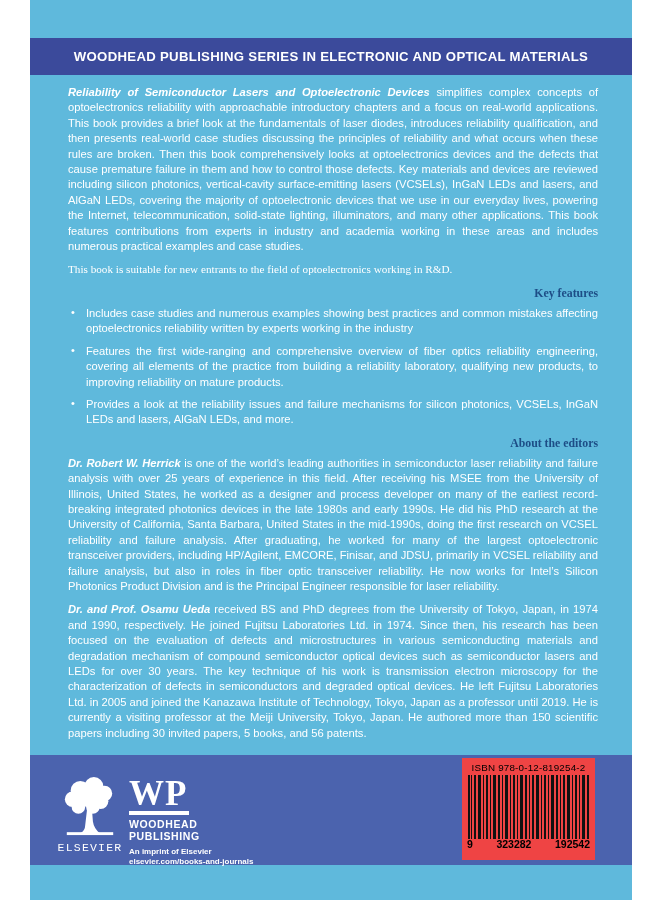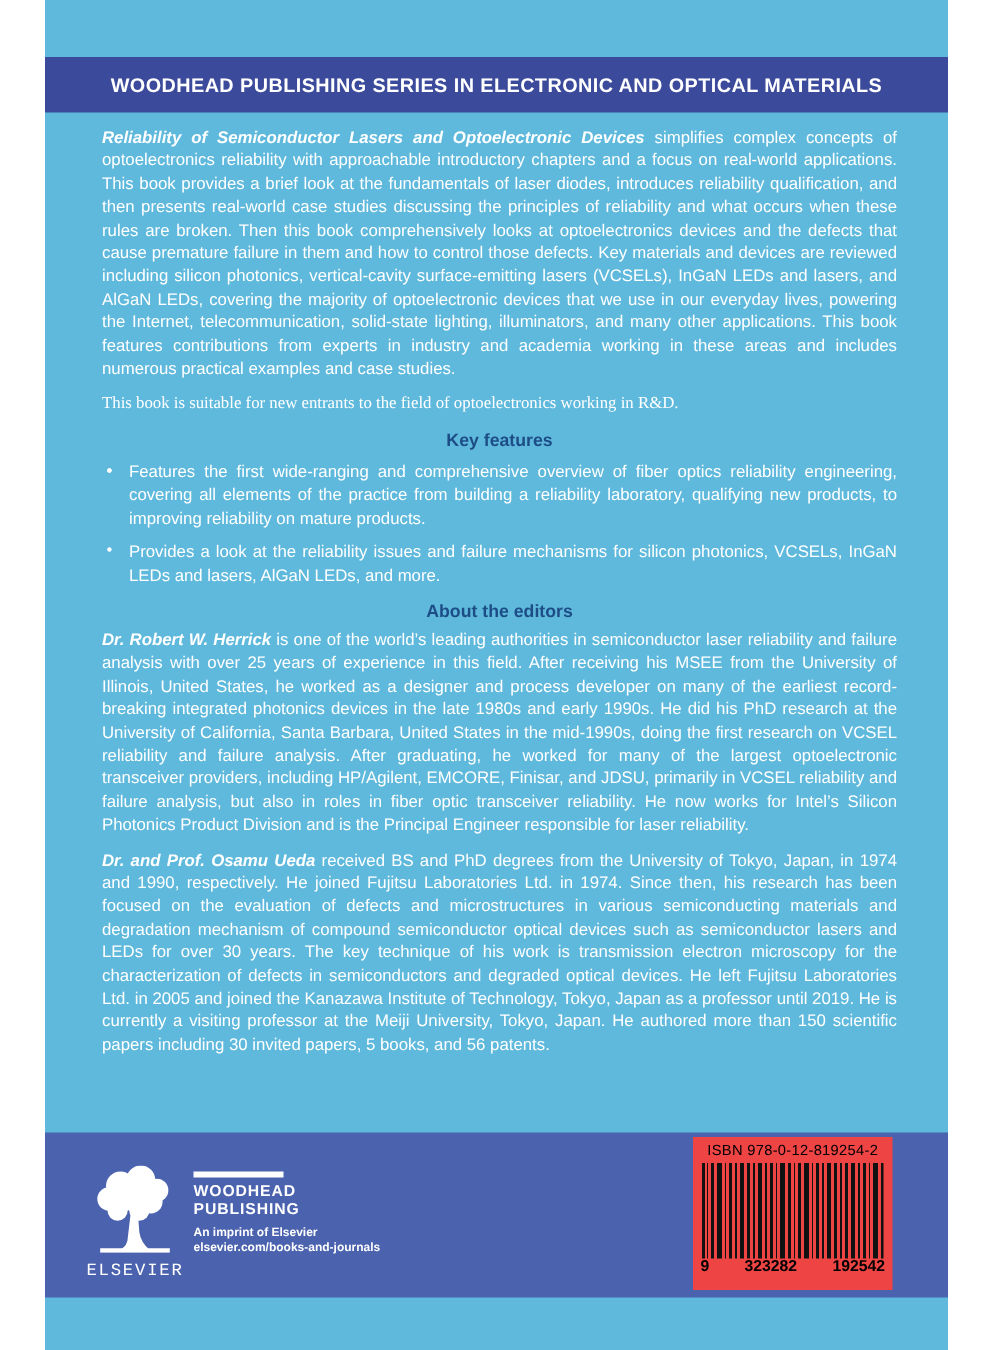--- a/index.html
+++ b/index.html
@@ -23,21 +23,22 @@
   .content {
     position:absolute; left:38px; top:85px; width:530px;
     color:#ffffff; font-size:11.2px; line-height:15.4px; text-align:justify;
   }
   .content p { margin:0 0 8px 0; }
   .book-title { font-weight:bold; font-style:italic; }
   .editor-name { font-weight:bold;font-style:italic; }
   .suitable { text-align:left;font-family:Liberation Serif, serif; }
   h3.section-heading {
     color:#1d4d86; font-size:11.8px; line-height:15px; margin:8px 0 5px 0;
-    text-align:center;
+    text-align:right;
+    font-family:Liberation Serif, serif;
   }
   ul.features { list-style:none; margin:0 0 2px 0; padding:0; }
   ul.features li {
     position:relative; padding-left:18px; margin-bottom:7px; text-align:justify;
   }
   ul.features li .bullet {
     position:absolute; left:3px; top:-1px; font-size:11px;
   }
   .footer {
     position:absolute; left:0; top:755px; width:100%; height:110px;
@@ -80,21 +81,21 @@
     <span>WOODHEAD PUBLISHING SERIES IN ELECTRONIC AND OPTICAL MATERIALS</span>
   </div>
 
   <div class="content">
     <p><span class="book-title">Reliability of Semiconductor Lasers and Optoelectronic Devices</span><span> simplifies complex concepts of optoelectronics reliability with approachable introductory chapters and a focus on real-world applications. This book provides a brief look at the fundamentals of laser diodes, introduces reliability qualification, and then presents real-world case studies discussing the principles of reliability and what occurs when these rules are broken. Then this book comprehensively looks at optoelectronics devices and the defects that cause premature failure in them and how to control those defects. Key materials and devices are reviewed including silicon photonics, vertical-cavity surface-emitting lasers (VCSELs), InGaN LEDs and lasers, and AlGaN LEDs, covering the majority of optoelectronic devices that we use in our everyday lives, powering the Internet, telecommunication, solid-state lighting, illuminators, and many other applications. This book features contributions from experts in industry and academia working in these areas and includes numerous practical examples and case studies.</span></p>
 
     <p class="suitable">This book is suitable for new entrants to the field of optoelectronics working in R&amp;D.</p>
 
     <h3 class="section-heading">Key features</h3>
     <ul class="features">
-      <li><span class="bullet">•</span></li>
+      <li><span class="bullet">•</span><span>Includes case studies and numerous examples showing best practices and common mistakes affecting optoelectronics reliability written by experts working in the industry</span></li>
       <li><span class="bullet">•</span><span>Features the first wide-ranging and comprehensive overview of fiber optics reliability engineering, covering all elements of the practice from building a reliability laboratory, qualifying new products, to improving reliability on mature products.</span></li>
       <li><span class="bullet">•</span><span>Provides a look at the reliability issues and failure mechanisms for silicon photonics, VCSELs, InGaN LEDs and lasers, AlGaN LEDs, and more.</span></li>
     </ul>
 
     <h3 class="section-heading">About the editors</h3>
     <p><span class="editor-name">Dr. Robert W. Herrick</span><span> is one of the world’s leading authorities in semiconductor laser reliability and failure analysis with over 25 years of experience in this field. After receiving his MSEE from the University of Illinois, United States, he worked as a designer and process developer on many of the earliest record-breaking integrated photonics devices in the late 1980s and early 1990s. He did his PhD research at the University of California, Santa Barbara, United States in the mid-1990s, doing the first research on VCSEL reliability and failure analysis. After graduating, he worked for many of the largest optoelectronic transceiver providers, including HP/Agilent, EMCORE, Finisar, and JDSU, primarily in VCSEL reliability and failure analysis, but also in roles in fiber optic transceiver reliability. He now works for Intel’s Silicon Photonics Product Division and is the Principal Engineer responsible for laser reliability.</span></p>
     <p><span class="editor-name">Dr. and Prof. Osamu Ueda</span><span> received BS and PhD degrees from the University of Tokyo, Japan, in 1974 and 1990, respectively. He joined Fujitsu Laboratories Ltd. in 1974. Since then, his research has been focused on the evaluation of defects and microstructures in various semiconducting materials and degradation mechanism of compound semiconductor optical devices such as semiconductor lasers and LEDs for over 30 years. The key technique of his work is transmission electron microscopy for the characterization of defects in semiconductors and degraded optical devices. He left Fujitsu Laboratories Ltd. in 2005 and joined the Kanazawa Institute of Technology, Tokyo, Japan as a professor until 2019. He is currently a visiting professor at the Meiji University, Tokyo, Japan. He authored more than 150 scientific papers including 30 invited papers, 5 books, and 56 patents.</span></p>
   </div>
 
   <div class="footer">
@@ -111,20 +112,21 @@
           <circle cx="18" cy="31" r="7"></circle>
             <circle cx="33" cy="31" r="7"></circle>
           <path d="M27 33 L25 50 Q25 55 20 58 L40 58 Q34 53 33 46 L32 33 Z"></path>
           <rect x="6" y="57" width="48" height="3"></rect>
         </g>
       </svg>
       <div class="elsevier-name">ELSEVIER</div>
     </div>
 
     <div class="wp">
+      <div class="wp-mono">WP</div>
       <div class="wp-rule"></div>
       <div class="wp-name">WOODHEAD</div>
       <div class="wp-name">PUBLISHING</div>
       <div class="wp-imprint">An imprint of Elsevier</div>
       <div class="wp-site">elsevier.com/books-and-journals</div>
     </div>
 
     <div class="barcode-box">
       <div class="isbn">ISBN 978-0-12-819254-2</div>
       <svg class="bars" width="121" height="64" viewBox="0 0 121 64" shape-rendering="crispEdges">

